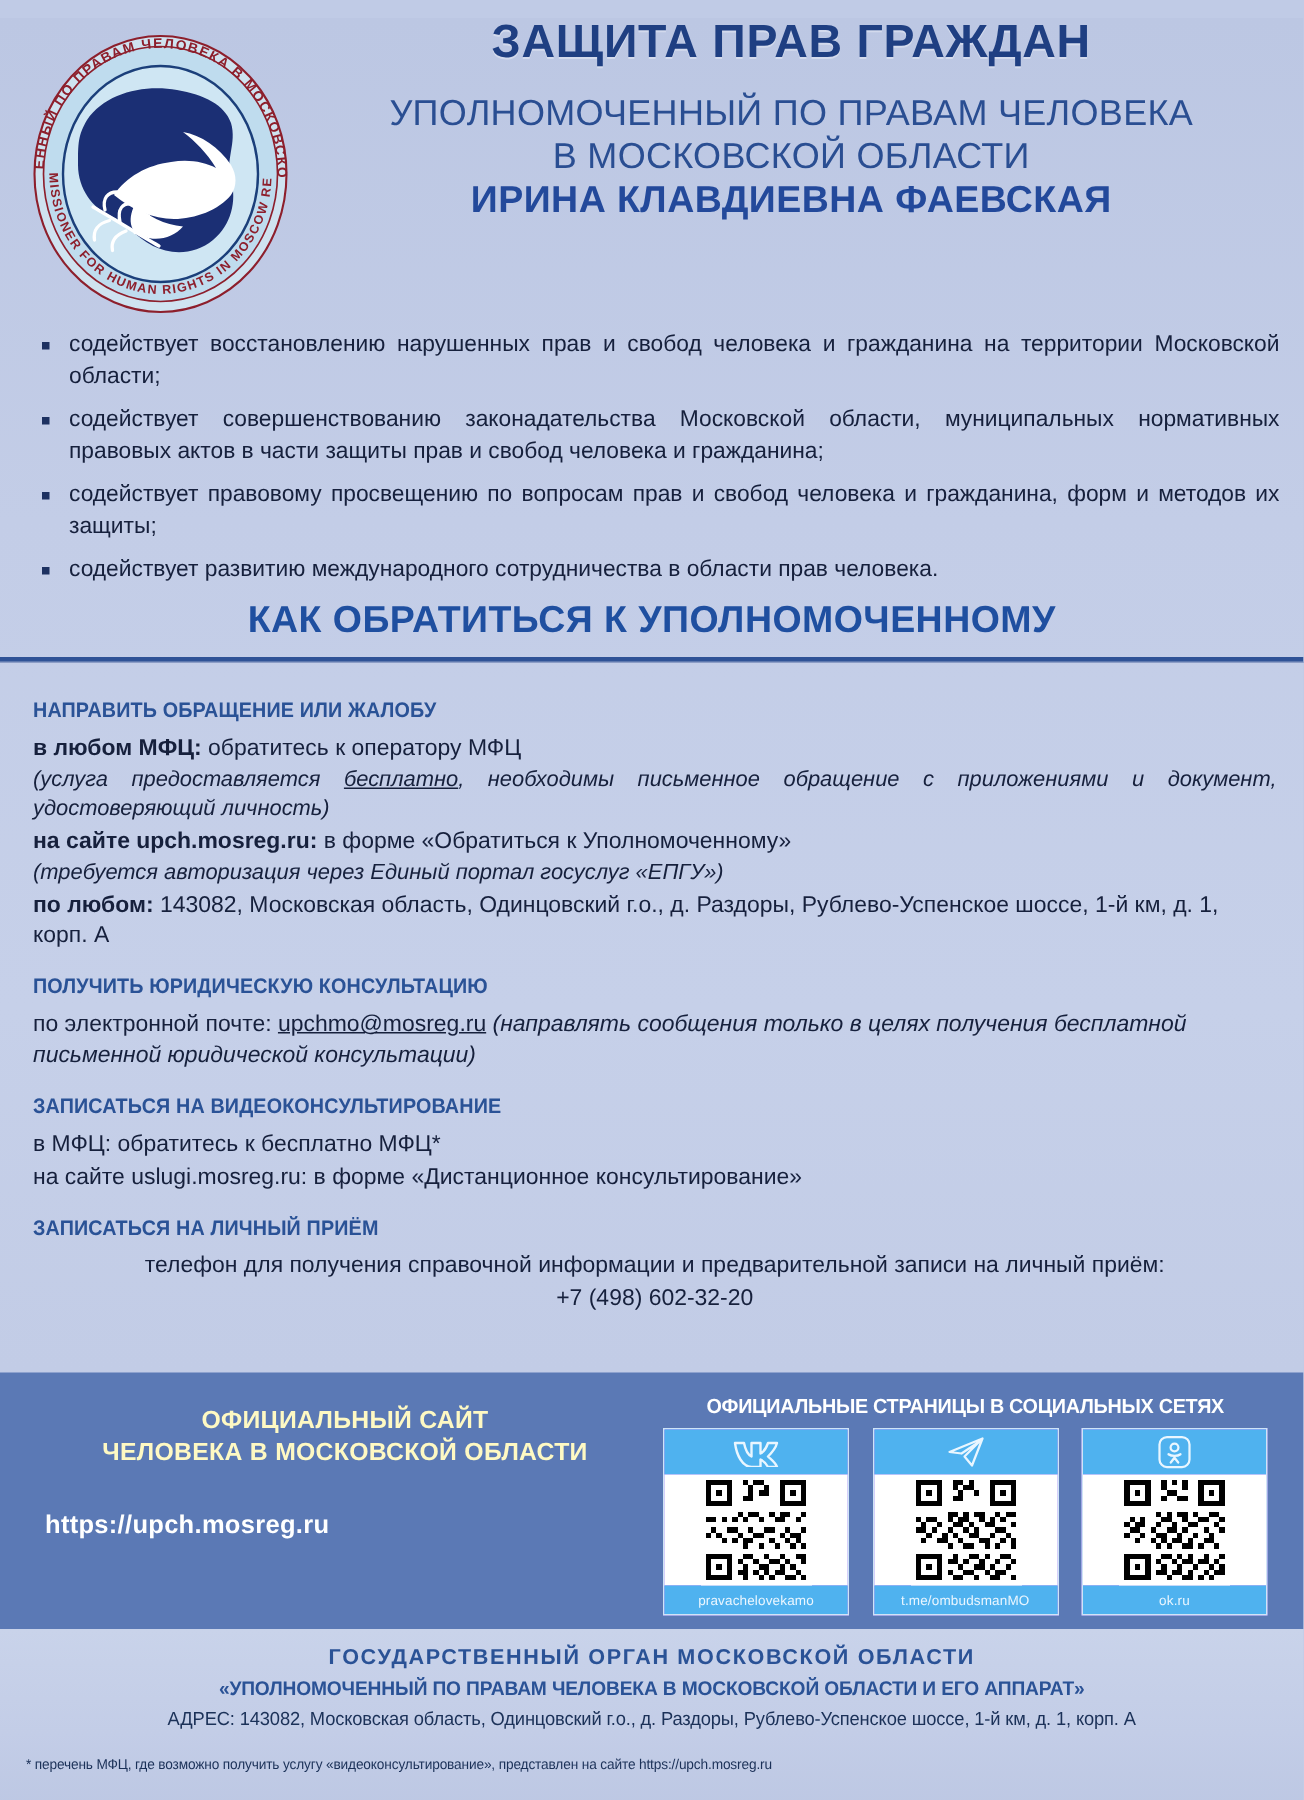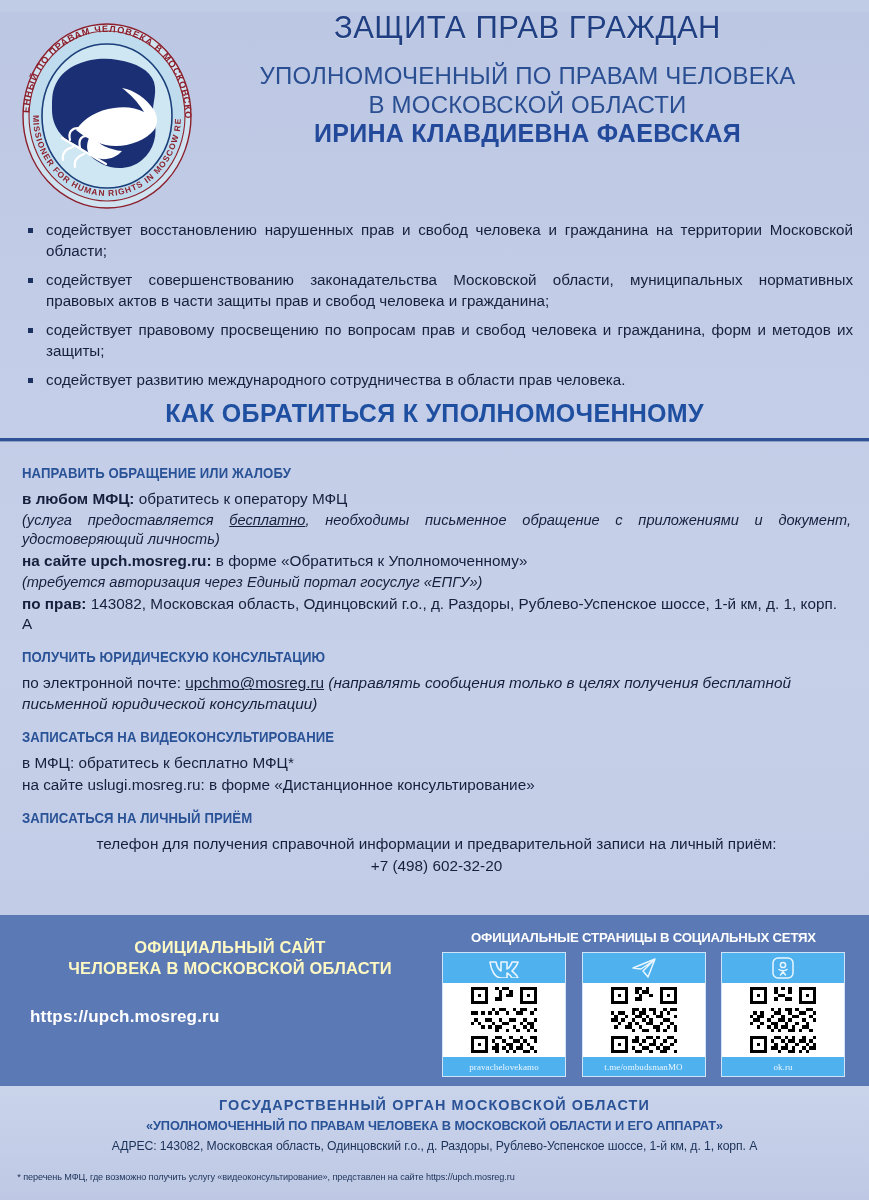--- a/index.html
+++ b/index.html
@@ -35,21 +35,21 @@
   .emblem {
     position: absolute;
     left: 18px;
     top: 6px;
     width: 178px;
     height: 195px;
   }
   .title-main {
     text-align: center;
     font-size: 31px;
-    font-weight: normal;
+    font-weight: bold;
     letter-spacing: 0.5px;
     color: #1f3f82;
     margin-top: 12px;
     line-height: 1.05;
     text-shadow: 0 1px 0 rgba(255,255,255,0.35);
   }
   .title-sub {
     text-align: center;
     font-size: 24px;
     color: #2a4e92;
@@ -187,21 +187,20 @@
   .qr-row {
     display: flex;
     justify-content: space-between;
     padding: 0 8px;
   }
   .qr-card {
     width: 124px;
     background: #8b5cf6;
     border: 1px solid #cfe4f6;
     box-sizing: border-box;
-    font-family: Liberation Serif, serif;
   }
   .qr-head {
     height: 30px;
     background: #4fb2ef;
     display: flex;
     align-items: center;
     justify-content: center;
   }
   .qr-img {
     width: 100%;
@@ -337,21 +336,21 @@
         <b>в любом МФЦ:</b><span> обратитесь к оператору МФЦ</span>
       </div>
       <div class="ital">
         <span>(услуга предоставляется </span><span class="u">бесплатно</span><span>, необходимы письменное обращение с приложениями и документ, удостоверяющий личность)</span>
       </div>
       <div class="line">
         <b>на сайте upch.mosreg.ru:</b><span> в форме «Обратиться к Уполномоченному»</span>
       </div>
       <div class="ital">(требуется авторизация через Единый портал госуслуг «ЕПГУ»)</div>
       <div class="line">
-        <b>по прав:</b><span> 143082, Московская область, Одинцовский г.о., д. Раздоры, Рублево-Успенское шоссе, 1-й км, д. 1,  корп. А</span>
+        <b>по любом:</b><span> 143082, Московская область, Одинцовский г.о., д. Раздоры, Рублево-Успенское шоссе, 1-й км, д. 1,  корп. А</span>
       </div>
     </div>
 
     <div class="group">
       <div class="blue-label">ПОЛУЧИТЬ ЮРИДИЧЕСКУЮ КОНСУЛЬТАЦИЮ</div>
       <div class="line">
         <span>по электронной почте: </span><span class="u">upchmo@mosreg.ru</span><i> (направлять сообщения только в целях получения бесплатной письменной юридической консультации)</i>
       </div>
     </div>
 

